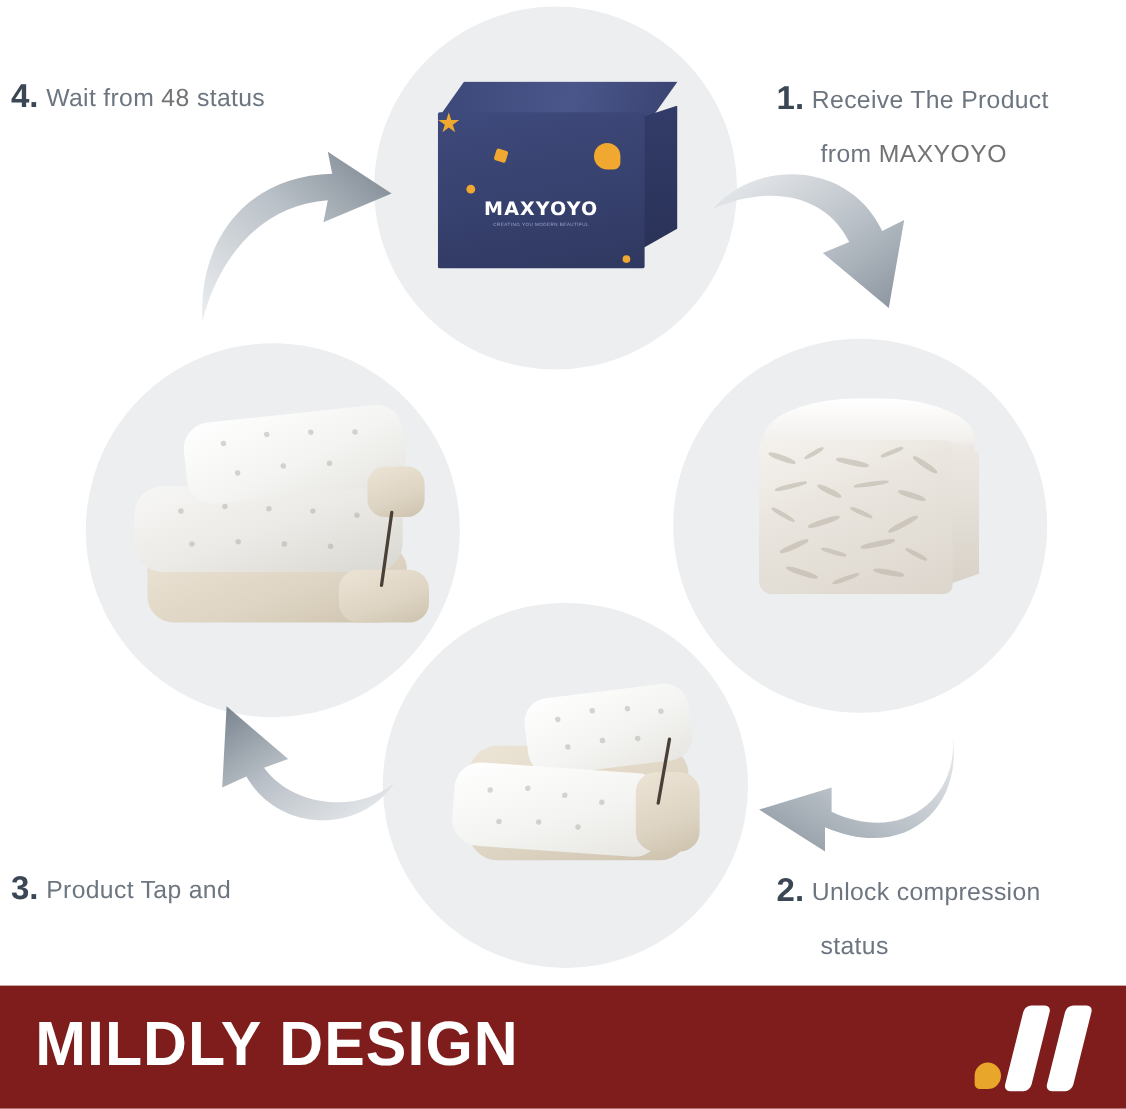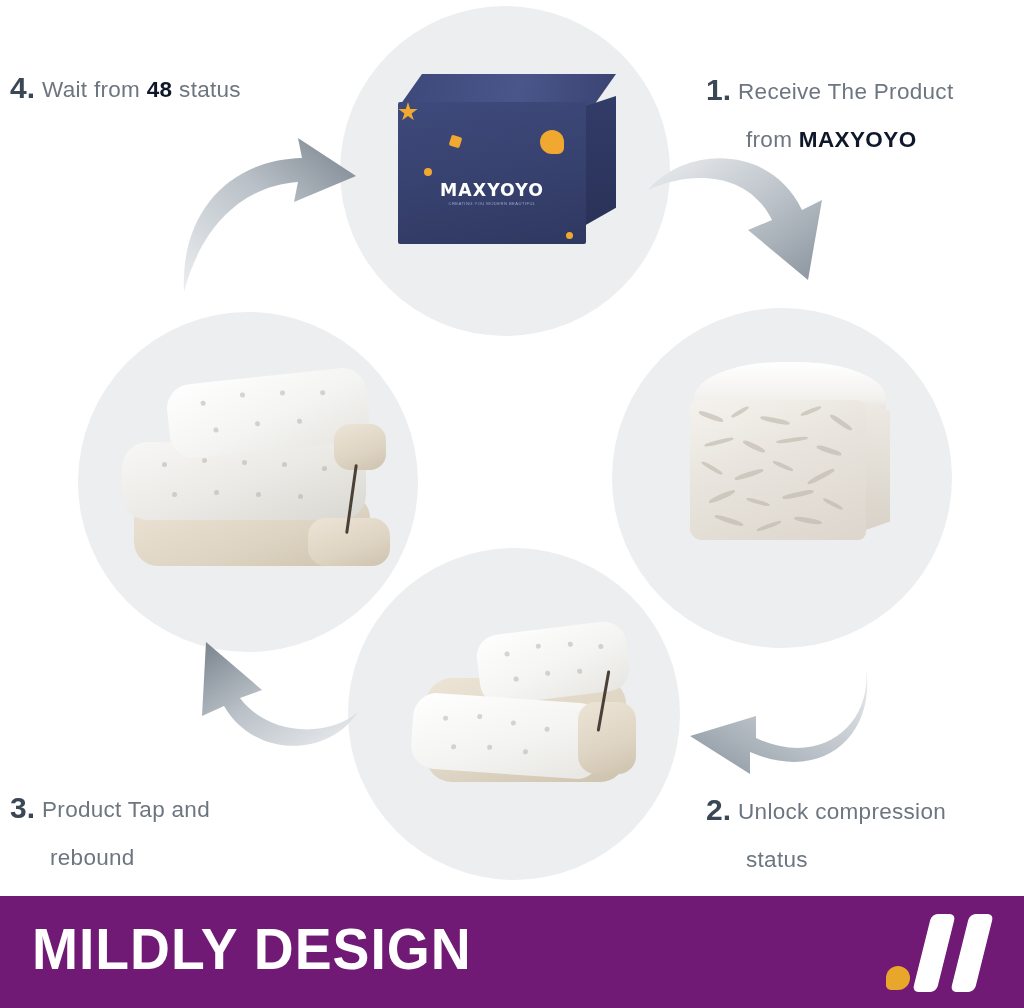--- a/index.html
+++ b/index.html
@@ -98,31 +98,31 @@
   
   .arrow{position:absolute;}
 
   
   .label{position:absolute;line-height:1.35;}
   .label .num{
     color:#3b4755;font-weight:bold;font-size:30px;
     letter-spacing:0px;margin-right:7px;vertical-align:-1px;
   }
   .label .txt{color:#6d7680;font-size:22.5px;letter-spacing:.3px;}
-  .label .strong{color:#0f172a;font-weight:bold;letter-spacing:.4px;}
+  .label .strong{color:#737373;font-weight:normal;letter-spacing:.4px;}
   #label-4{left:10px;top:68px;width:330px;white-space:nowrap;}
   #label-1{left:706px;top:70px;width:310px;}
   #label-2{left:706px;top:790px;width:300px;}
   #label-3{left:10px;top:788px;width:300px;}
   .label .l2{display:block;margin-left:40px;margin-top:14px;}
 
   
   #banner{
     position:absolute;left:0;top:896px;width:1024px;height:112px;
-    background:#701a75;
+    background:#7f1d1d;
   }
   #banner-title{
     position:absolute;left:32px;top:20px;
     color:#ffffff;font-size:57px;font-weight:bold;
     letter-spacing:1px;font-family:"Liberation Sans", sans-serif;
     transform:scaleX(.97);transform-origin:left center;
   }
   #banner-logo{position:absolute;right:22px;top:14px;width:120px;height:86px;}
   .logo-bar{
     position:absolute;top:4px;width:24px;height:78px;background:#ffffff;
@@ -292,21 +292,20 @@
     <span class="l2"><span class="txt">from </span><span class="txt strong">MAXYOYO</span></span>
   </div>
 
   <div class="label" id="label-2">
     <span class="num">2.</span><span class="txt">Unlock compression</span>
     <span class="l2"><span class="txt">status</span></span>
   </div>
 
   <div class="label" id="label-3">
     <span class="num">3.</span><span class="txt">Product Tap and</span>
-    <span class="l2"><span class="txt">rebound</span></span>
   </div>
 
   <div id="banner">
     <div id="banner-title">MILDLY DESIGN</div>
     <div id="banner-logo">
       <div class="logo-bar" id="logo-bar-1"></div>
       <div class="logo-bar" id="logo-bar-2"></div>
       <div id="logo-dot"></div>
     </div>
   </div>

